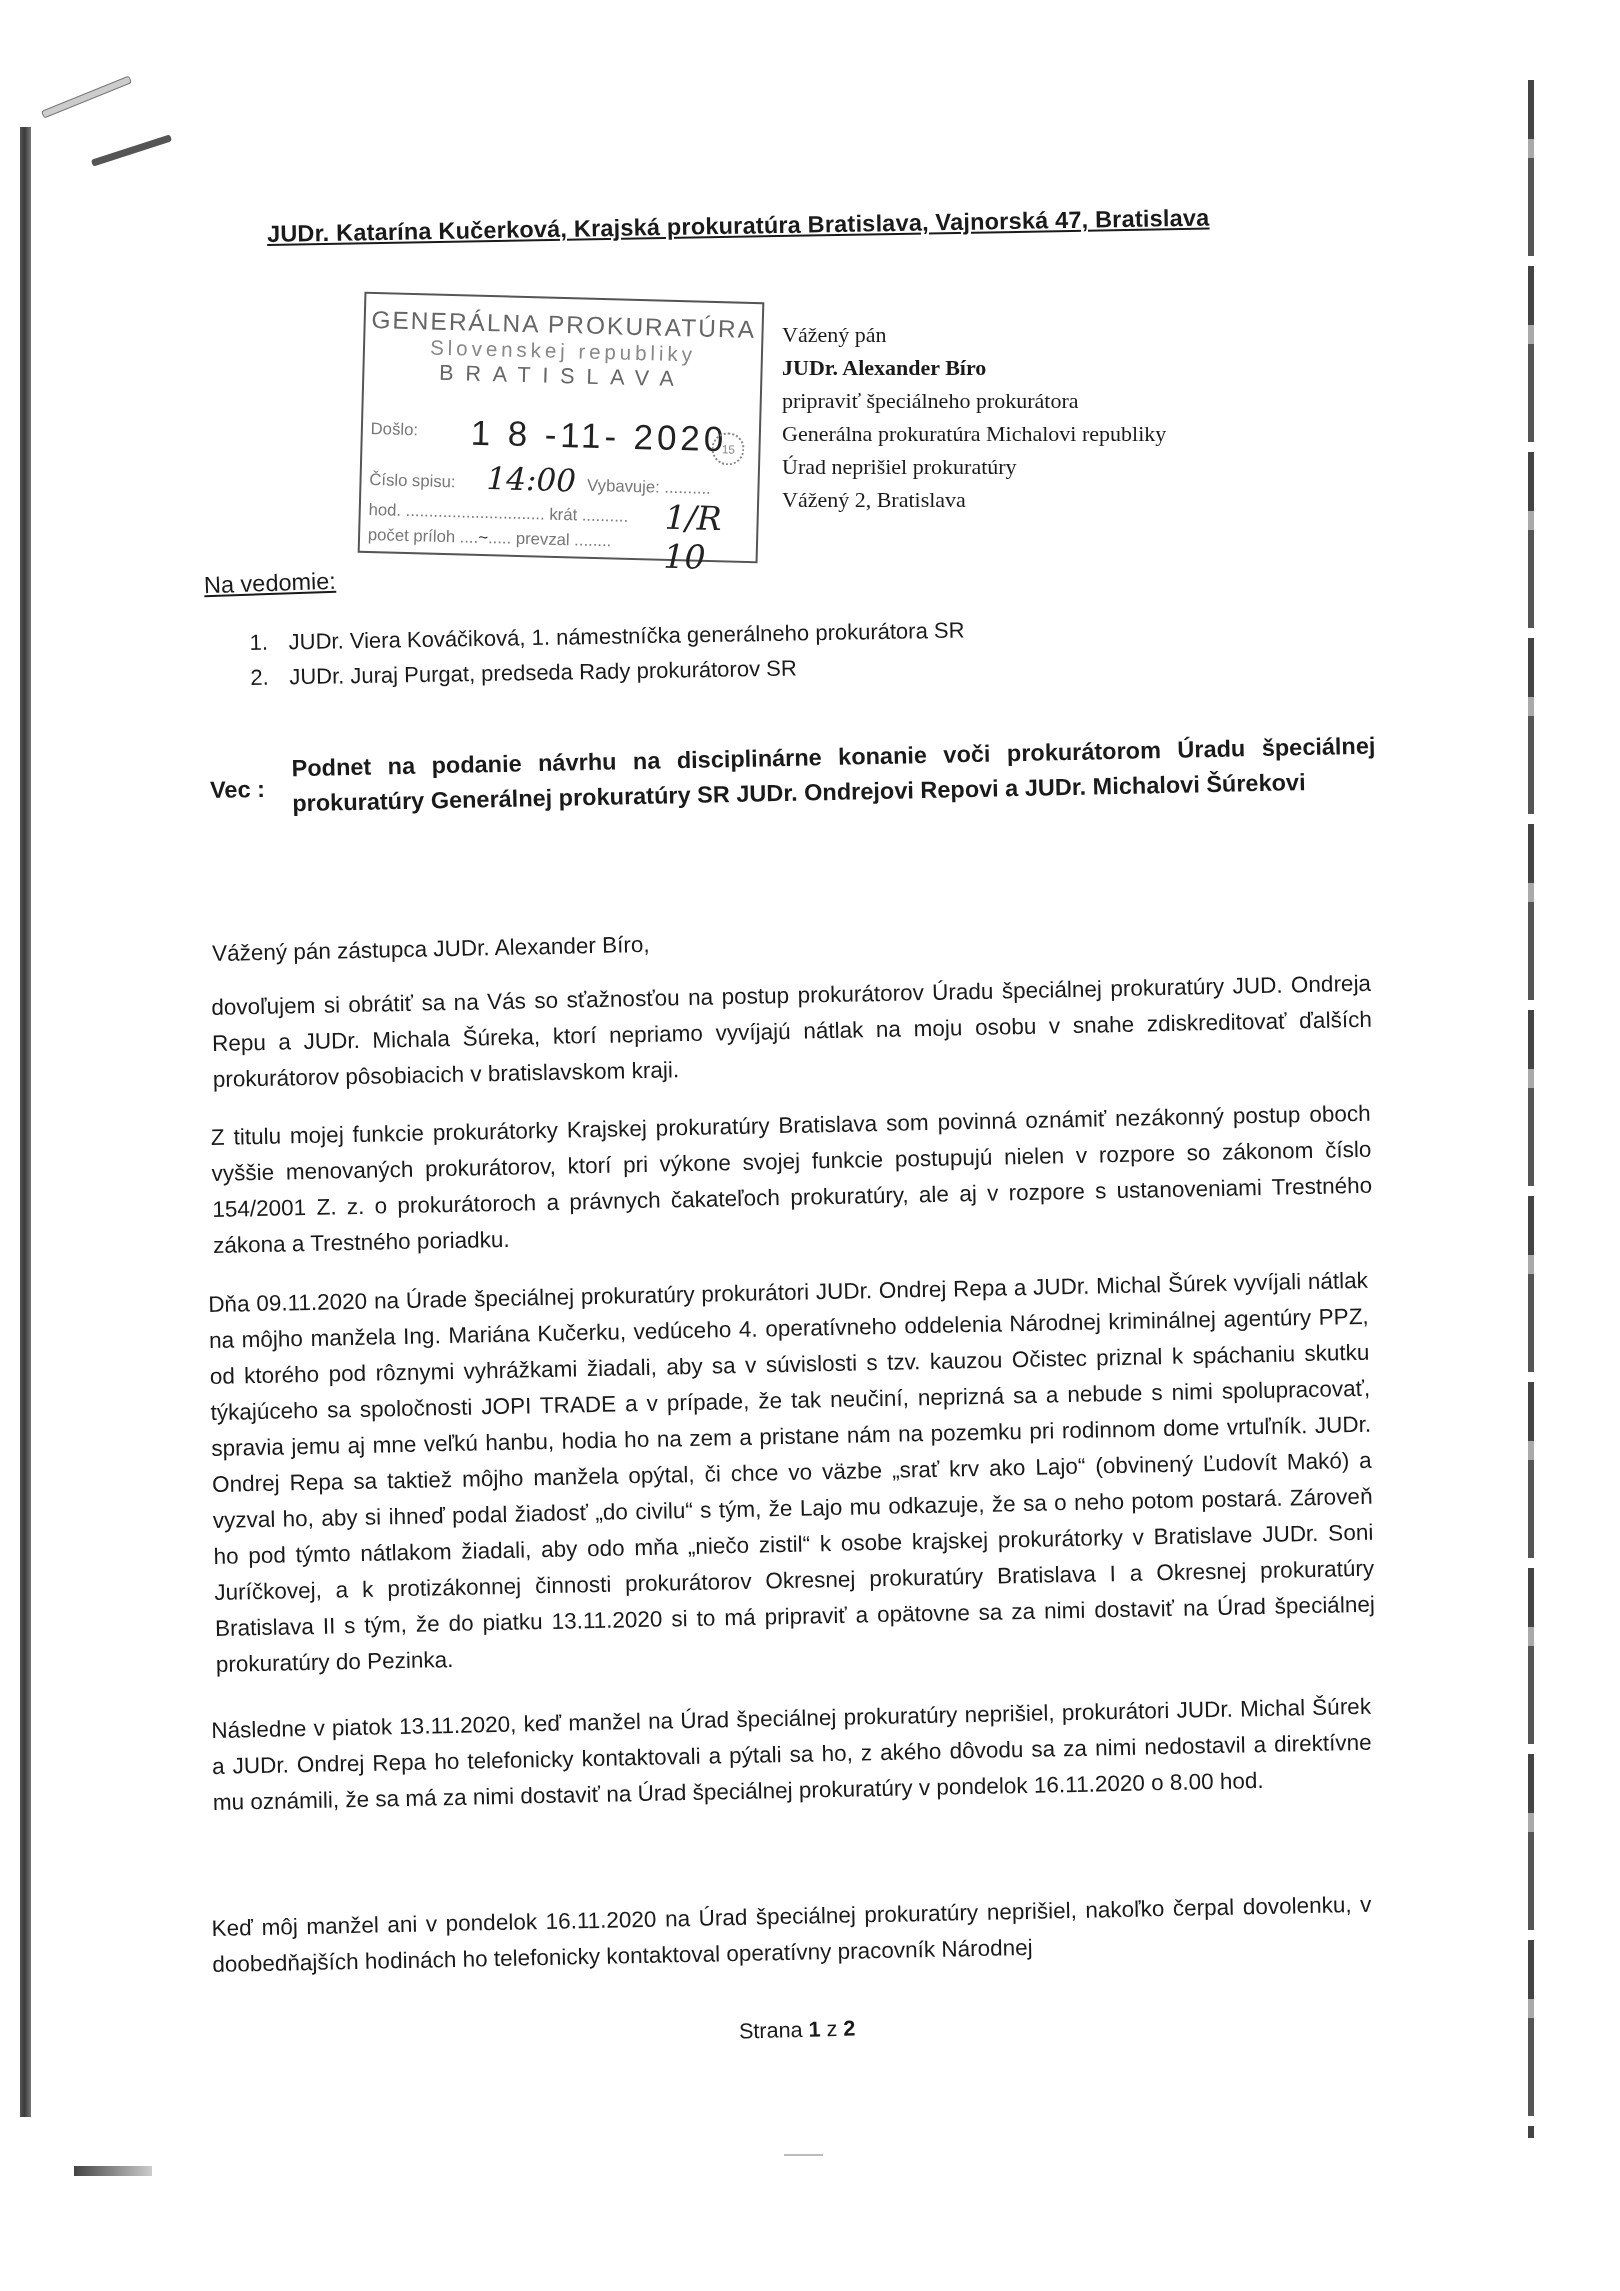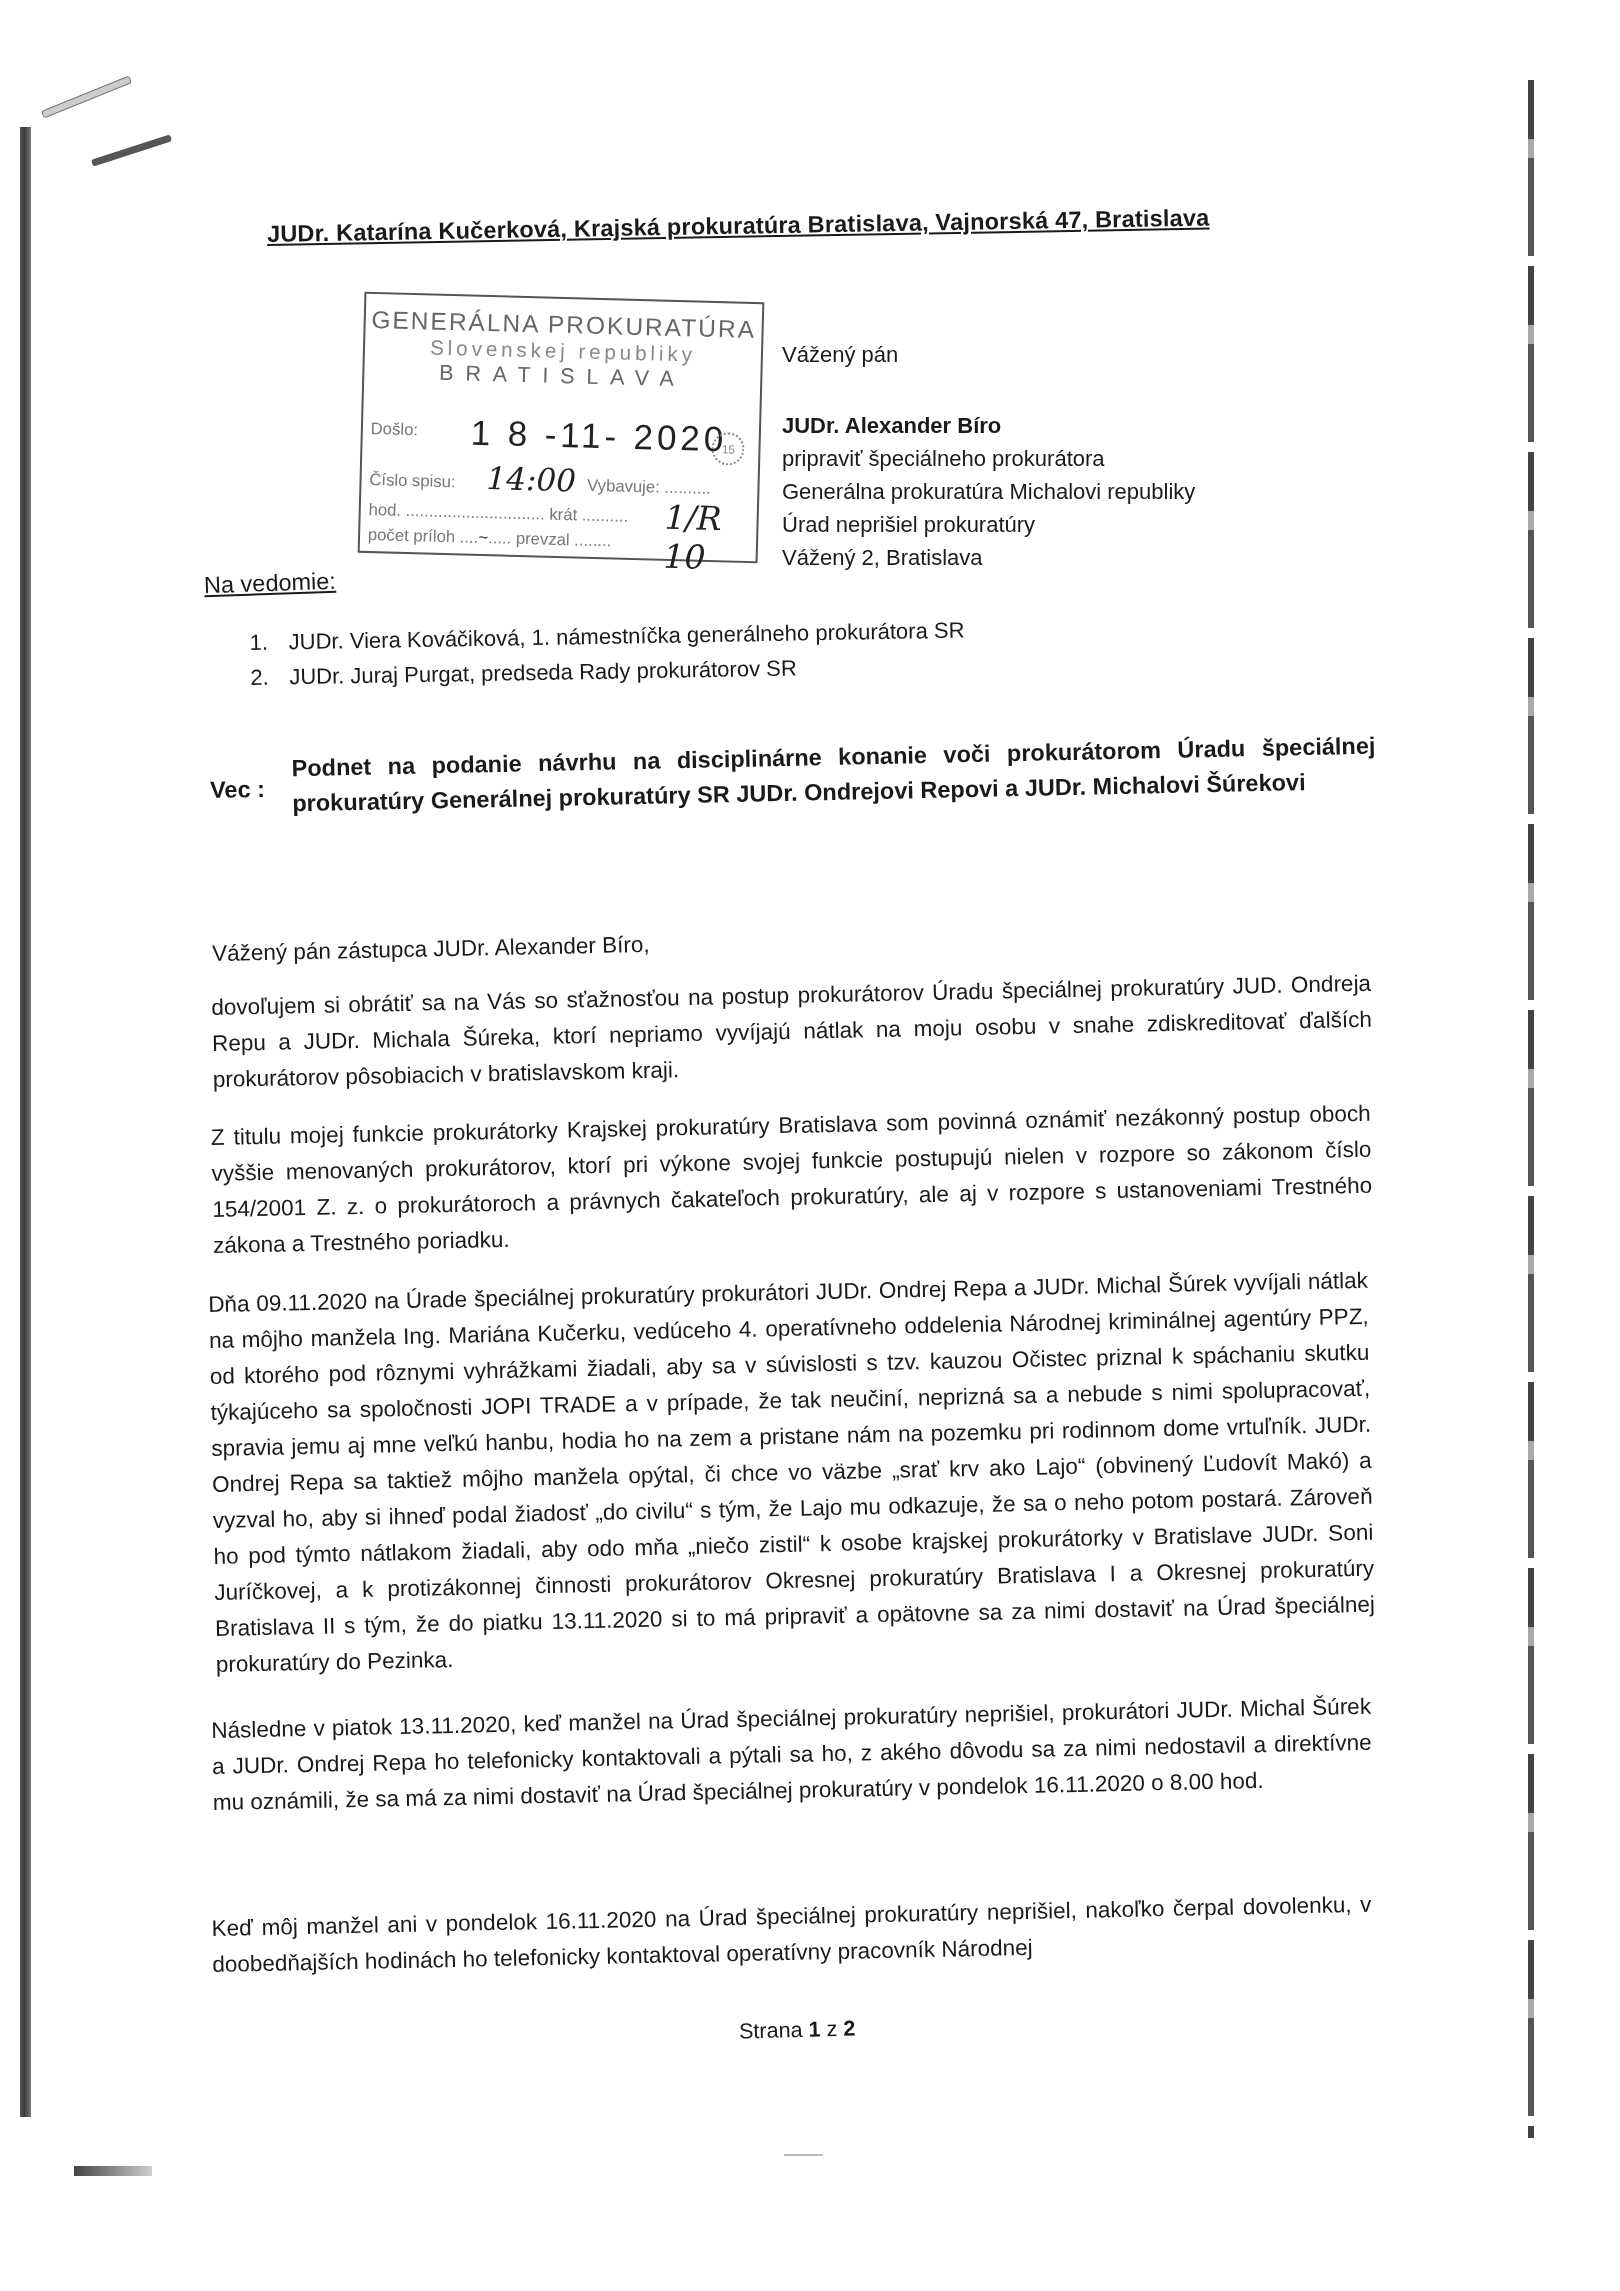--- a/index.html
+++ b/index.html
@@ -44,23 +44,23 @@
   .stamp .st-city { text-align: center; font-size: 21.6px; letter-spacing: 11.8px; color: #666; }
   .stamp .st-row { position: absolute; left: 7.8px; right: 7.8px; font-size: 16.7px; color: #777; }
   .stamp .st-date { position: absolute; left: 108px; top: 116px; font-size: 35px; color: #222; letter-spacing: 3.9px; }
   .stamp .st-circle {
     position: absolute; right: 13.7px; top: 129px; width: 29px; height: 29px;
     border: 2px dotted #888; border-radius: 50%; font-size: 11.8px; color: #888;
     display: flex; align-items: center; justify-content: center;
   }
   .stamp .st-hand { font-family: "DejaVu Serif", serif; font-style: italic; color: #222; font-size: 31px; position: absolute; }
   .addressee {
-    position: absolute; left: 782px; top: 338px; font-size: 22px; line-height: 33px;
+    position: absolute; left: 782px; top: 318px; font-size: 22px; line-height: 33px; font-family: Liberation Serif, serif;
   }
-  .addressee .name { font-weight: bold; margin-top: 38px; }
+  .addressee .name { font-weight: bold; }
   .cc-title {
     position: absolute; left: 204px; top: 570px; font-size: 23.5px; text-decoration: underline;
     transform: rotate(-2deg);
   }
   .cc-list { position: absolute; left: 250px; top: 625px; font-size: 22px; line-height: 35px; transform: rotate(-1deg); transform-origin: left center; }
   .cc-list .num { display: inline-block; width: 39px; }
   .subject {
     position: absolute; left: 210px; top: 753px; width: 1166px; font-size: 23.5px; font-weight: bold;
     transform: rotate(-1.2deg); transform-origin: left center; line-height: 35px;
   }

